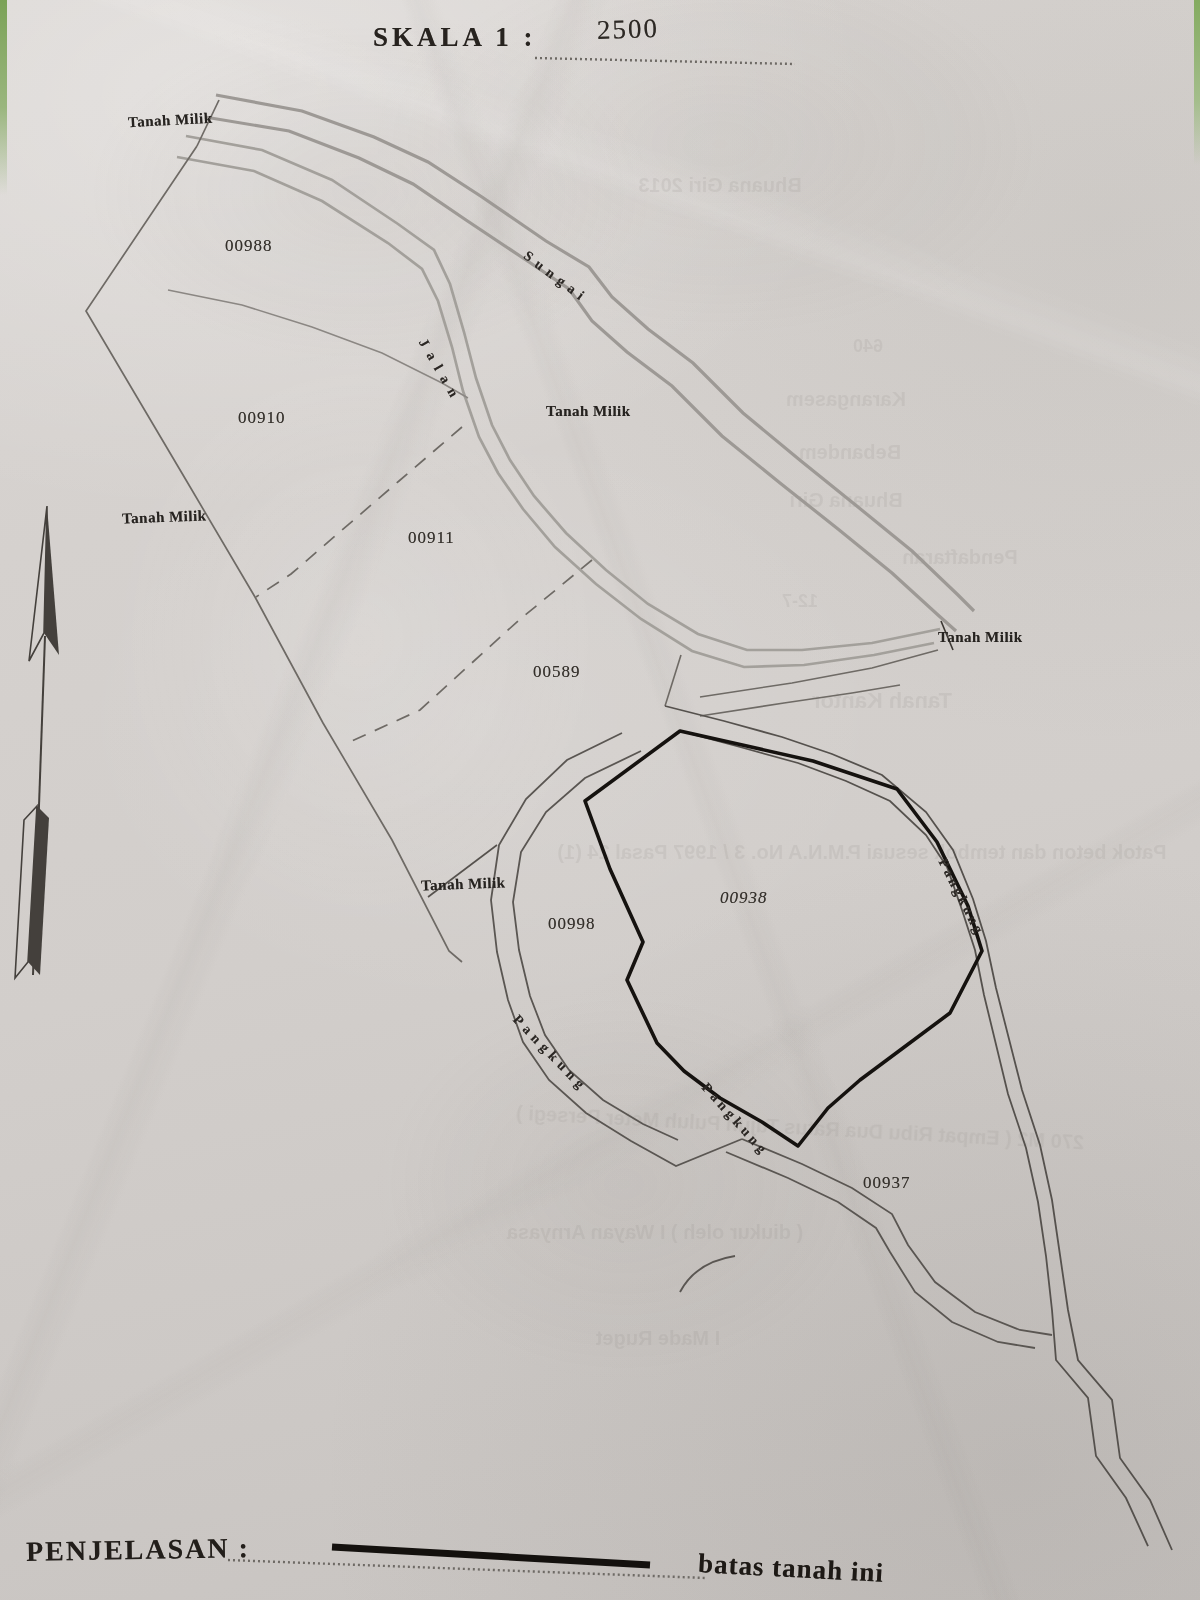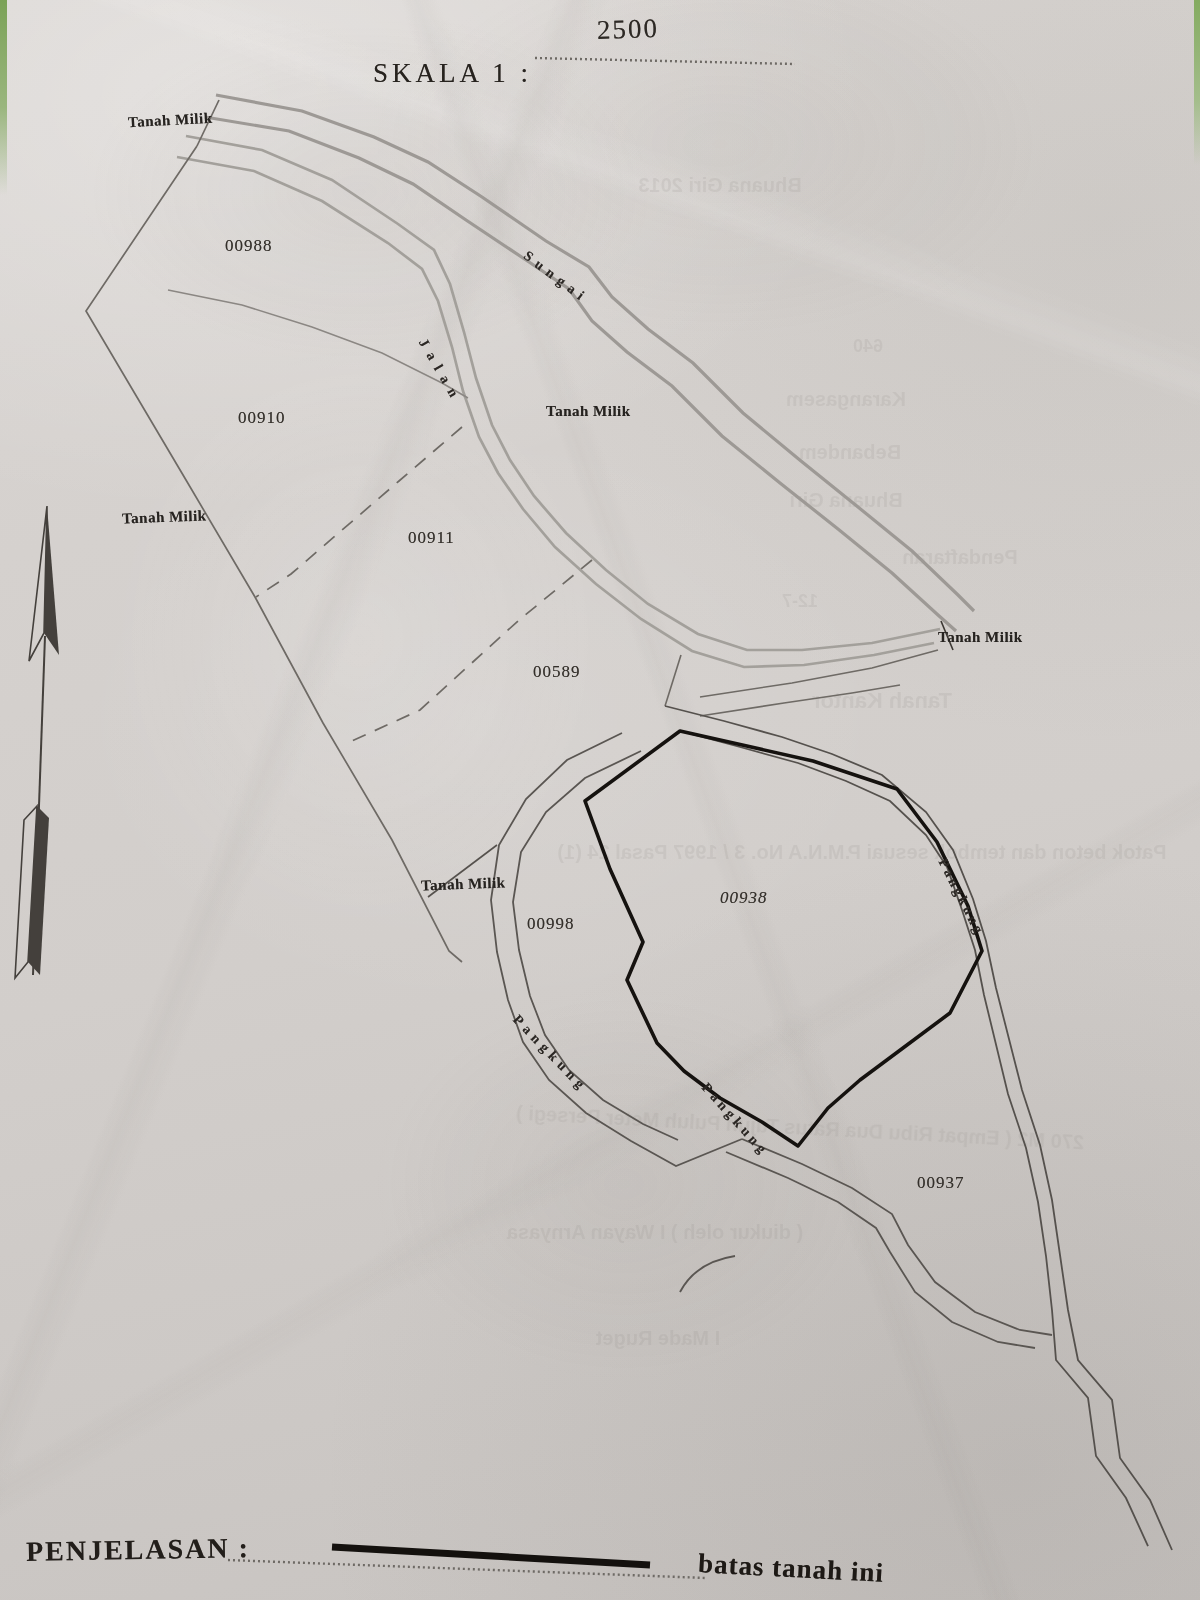--- a/index.html
+++ b/index.html
@@ -28,21 +28,21 @@
   .edge-green-left{position:absolute;left:0;top:0;width:7px;height:195px;
     background:linear-gradient(to bottom,#7ba257,#9ab67e 55%,rgba(154,182,126,0));}
   .edge-green-right{position:absolute;right:0;top:0;width:6px;height:165px;
     background:linear-gradient(to bottom,#84ab60,#a3bd8a 60%,rgba(163,189,138,0));}
   svg.mapsvg{position:absolute;left:0;top:0;}
   .lbl{position:absolute;color:#262320;white-space:nowrap;
        text-shadow:0 0 .6px rgba(60,55,50,.55);}
   .owner{font-weight:bold;font-size:15px;letter-spacing:.5px;}
   .pnum{font-size:17px;letter-spacing:1px;color:#34302b;}
   .way{font-weight:bold;font-size:14px;transform-origin:0 0;color:#2b2724;}
-  .title{font-weight:normal;font-size:27px;letter-spacing:4px;color:#27231f;margin-top:36px;}
+  .title{font-weight:bold;font-size:27px;letter-spacing:4px;color:#27231f;}
   .scaleval{font-size:27px;letter-spacing:2px;color:#2d2925;transform:rotate(-2deg);}
   .footerlbl{font-weight:bold;font-size:28px;letter-spacing:2px;color:#221e1a;transform:rotate(-1deg);}
   .bataslbl{font-weight:bold;font-size:27px;letter-spacing:1px;color:#1d1915;transform:rotate(3deg);}
   .bleed{position:absolute;font-weight:bold;color:#8f8a85;opacity:.15;
          filter:blur(.7px);white-space:nowrap;font-family:"Liberation Sans","DejaVu Sans",sans-serif;}
 </style>
 </head>
 <body>
 
 <div id="page">
@@ -118,22 +118,22 @@
   <div class="lbl owner" style="left:546px;top:403px;">Tanah Milik</div>
   <div class="lbl owner" style="left:122px;top:509px;transform:rotate(-2deg);">Tanah Milik</div>
   <div class="lbl owner" style="left:938px;top:629px;">Tanah Milik</div>
   <div class="lbl owner" style="left:421px;top:876px;transform:rotate(-2deg);">Tanah Milik</div>
 
   <div class="lbl pnum" style="left:225px;top:230px;margin-top:6px;">00988</div>
   <div class="lbl pnum" style="left:238px;top:368px;margin-top:40px;">00910</div>
   <div class="lbl pnum" style="left:408px;top:528px;">00911</div>
   <div class="lbl pnum" style="left:533px;top:662px;">00589</div>
   <div class="lbl pnum" style="left:720px;top:888px;font-style:italic;">00938</div>
-  <div class="lbl pnum" style="left:527px;top:914px;">00998</div>
-  <div class="lbl pnum" style="left:917px;top:1173px;">00937</div>
+  <div class="lbl pnum" style="left:548px;top:914px;">00998</div>
+  <div class="lbl pnum" style="left:863px;top:1173px;">00937</div>
 
   <div class="lbl way" style="left:530px;top:248px;transform:rotate(37deg);letter-spacing:6px;">Sungai</div>
   <div class="lbl way" style="left:429px;top:336px;transform:rotate(60deg);letter-spacing:8px;">Jalan</div>
   <div class="lbl way" style="left:949px;top:856px;transform:rotate(63deg);letter-spacing:3px;">Pangkung</div>
   <div class="lbl way" style="left:521px;top:1012px;transform:rotate(46deg);letter-spacing:5px;">Pangkung</div>
   <div class="lbl way" style="left:710px;top:1080px;transform:rotate(48deg);letter-spacing:4px;">Pangkung</div>
 
   <div class="lbl footerlbl" style="left:26px;top:1534px;">PENJELASAN :</div>
   <div class="lbl bataslbl" style="left:698px;top:1553px;">batas tanah ini</div>
 </div>

